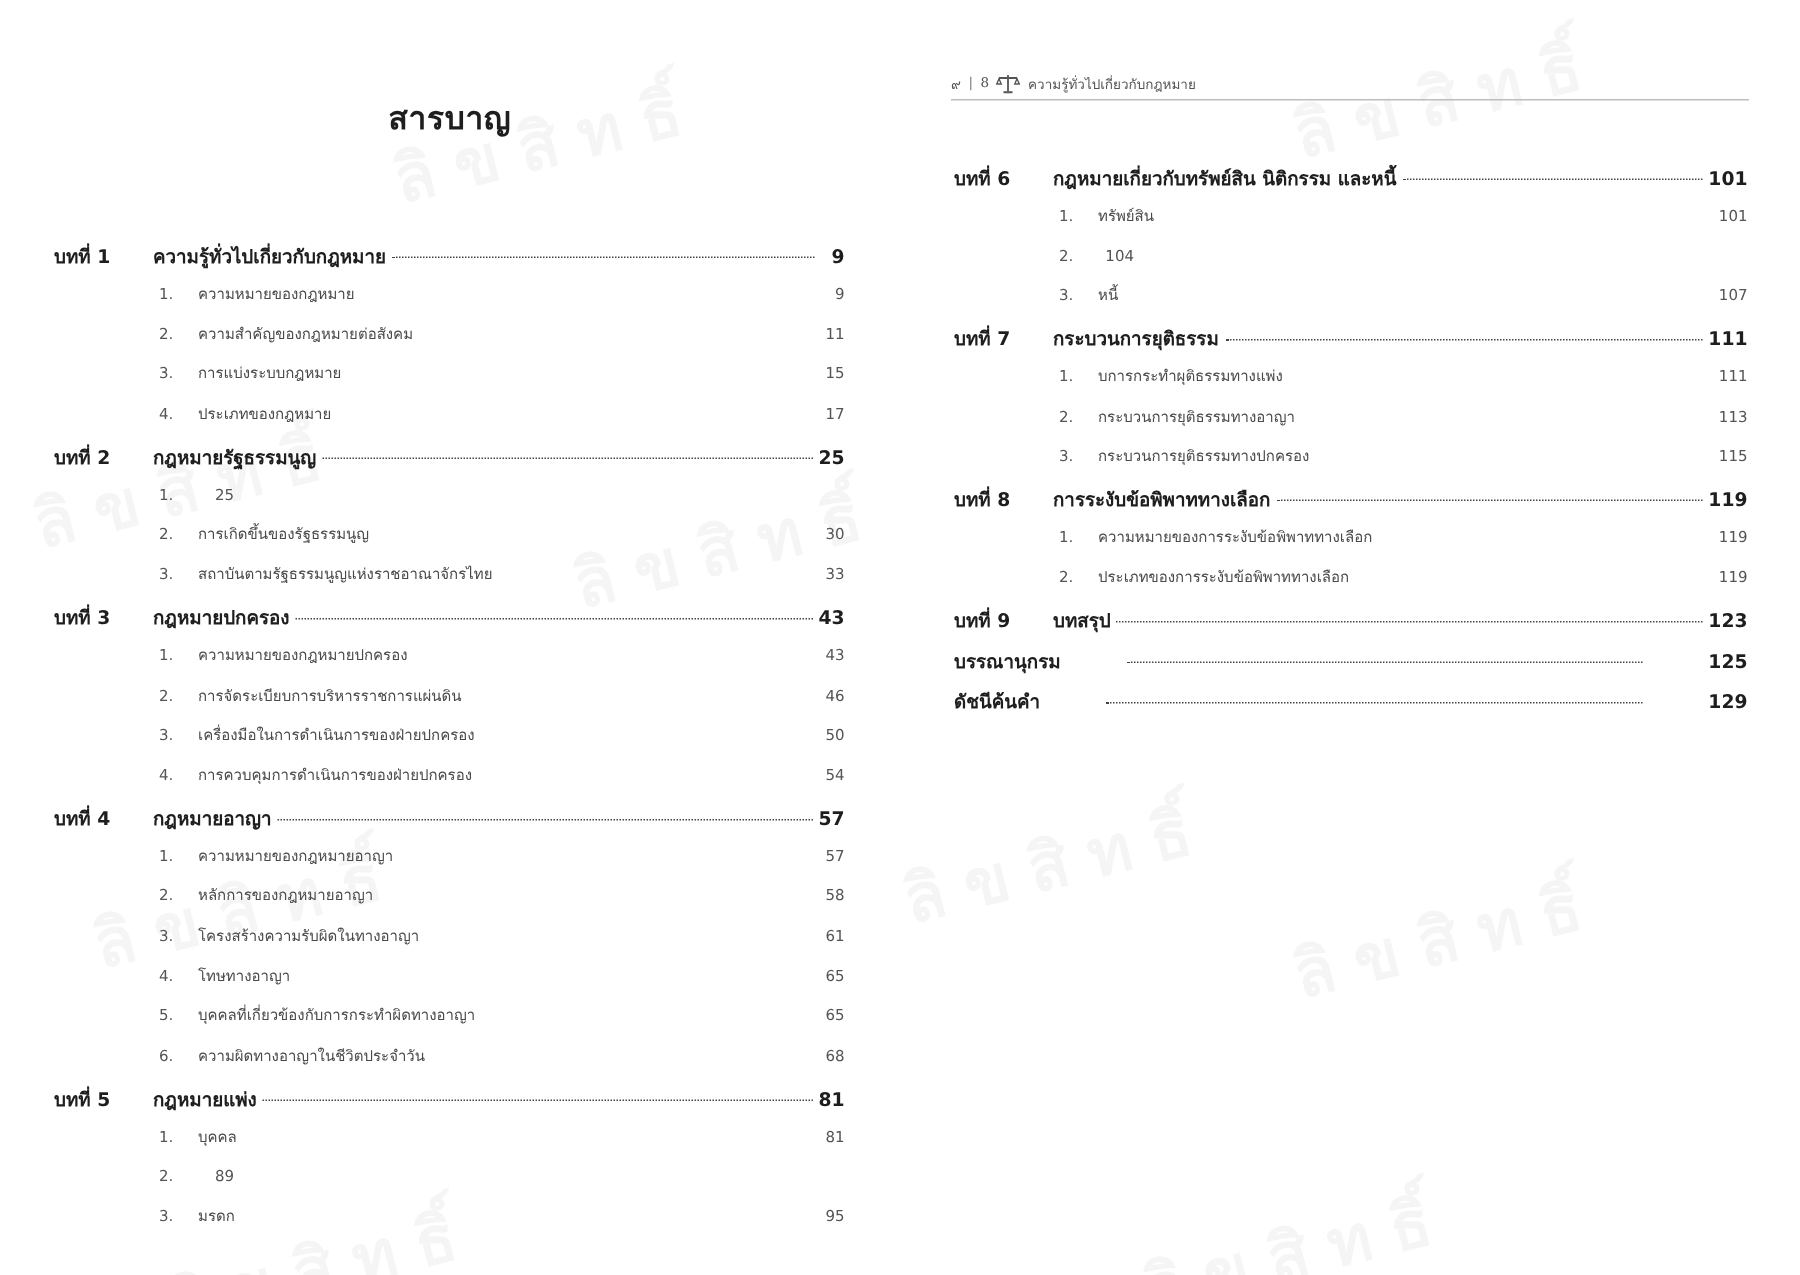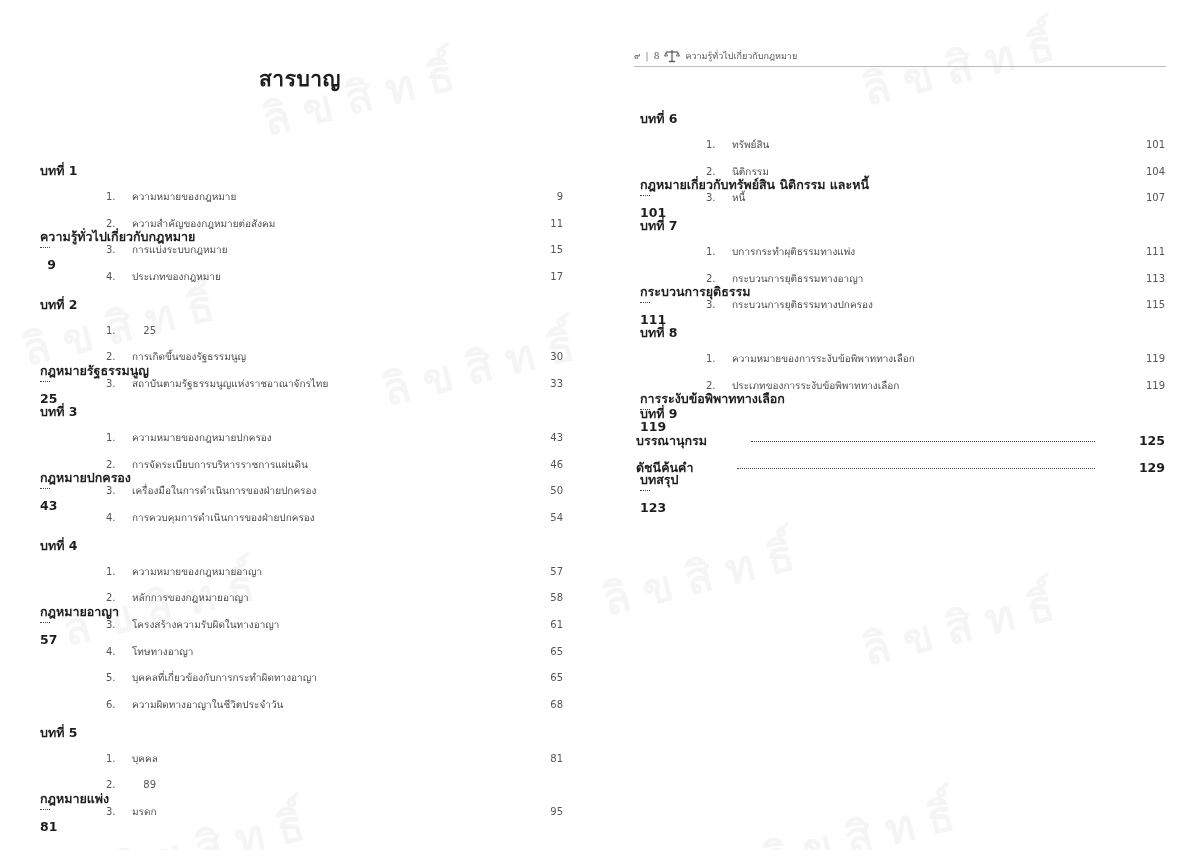--- a/index.html
+++ b/index.html
@@ -39,21 +39,20 @@
     .scale-icon { width: 16px; height: 14px; display: inline-block; }
 
     .toc { position: absolute; }
     .toc-left { left: 36px; top: 157px; width: 527px; }
     .toc-right { left: 636px; top: 105px; width: 529px; }
 
     .chapter-row {
       display: flex; align-items: baseline; height: 27px; line-height: 27px;
       font-weight: bold; font-size: 12.5px; color: #1e1e1e;
       font-family: "DejaVu Sans", sans-serif;
-      flex-direction: column;
     }
     .chapter-label { width: 66px; flex: 0 0 66px; }
     .chapter-title { white-space: nowrap; }
     .leader {
       flex: 1 1 auto; margin: 0 4px; border-bottom: 1.2px dotted #444;
       height: 0; position: relative; top: -3px; min-width: 10px;
     }
     .chapter-page { text-align: right; min-width: 16px; }
 
     .section-row {
@@ -253,21 +252,20 @@
         <span class="leader"></span>
         <span class="chapter-page">101</span>
       </div>
       <div class="section-row">
           <span class="section-num">1.</span>
           <span class="section-title">ทรัพย์สิน</span>
           <span class="section-page">101</span>
         </div>
       <div class="section-row">
           <span class="section-num">2.</span>
-          <span class="section-title">นิติกรรม</span>
           <span class="section-page">104</span>
         </div>
       <div class="section-row">
           <span class="section-num">3.</span>
           <span class="section-title">หนี้</span>
           <span class="section-page">107</span>
         </div>
 
       <div class="chapter-row">
         <span class="chapter-label">บทที่ 7</span>

